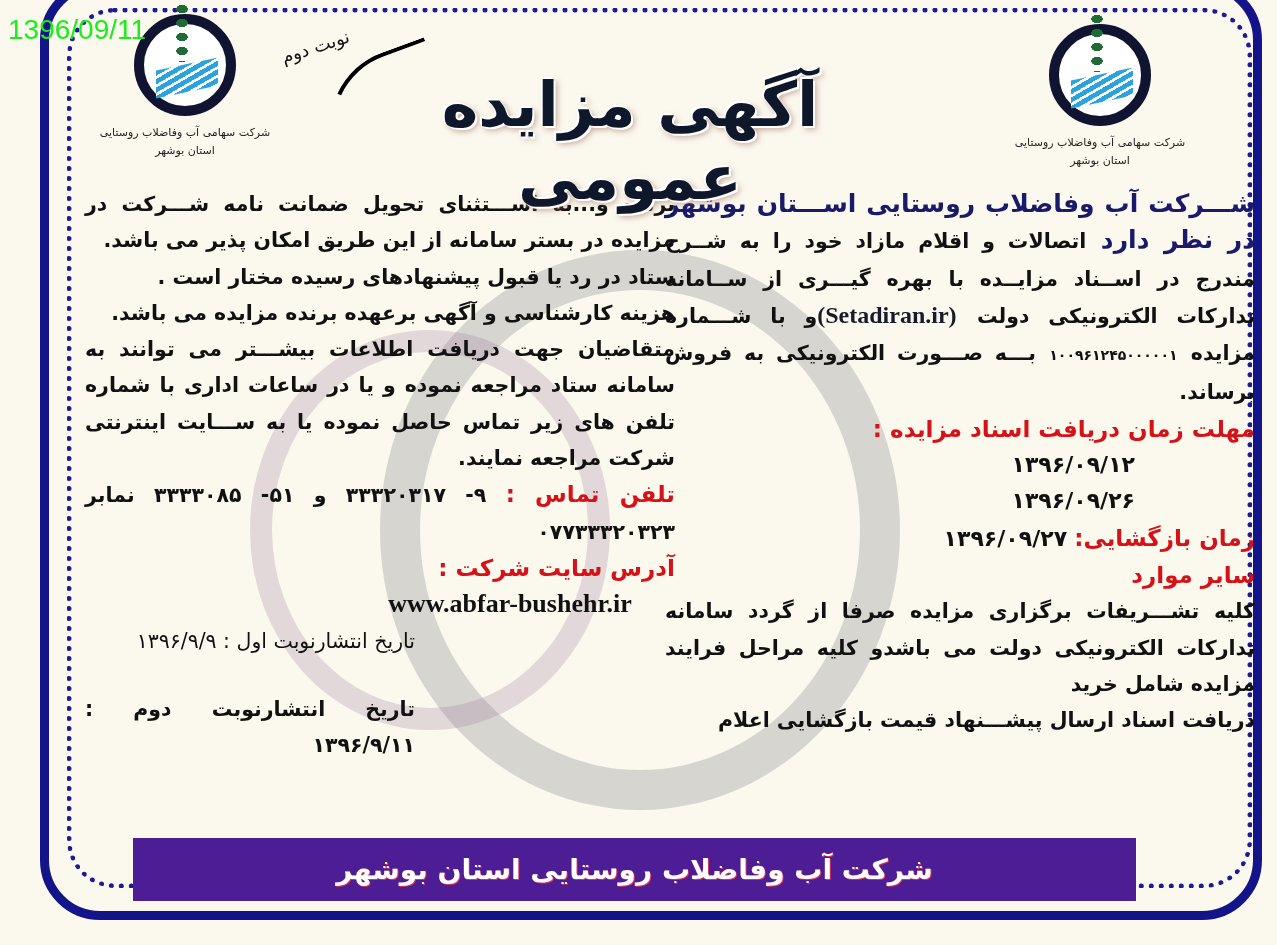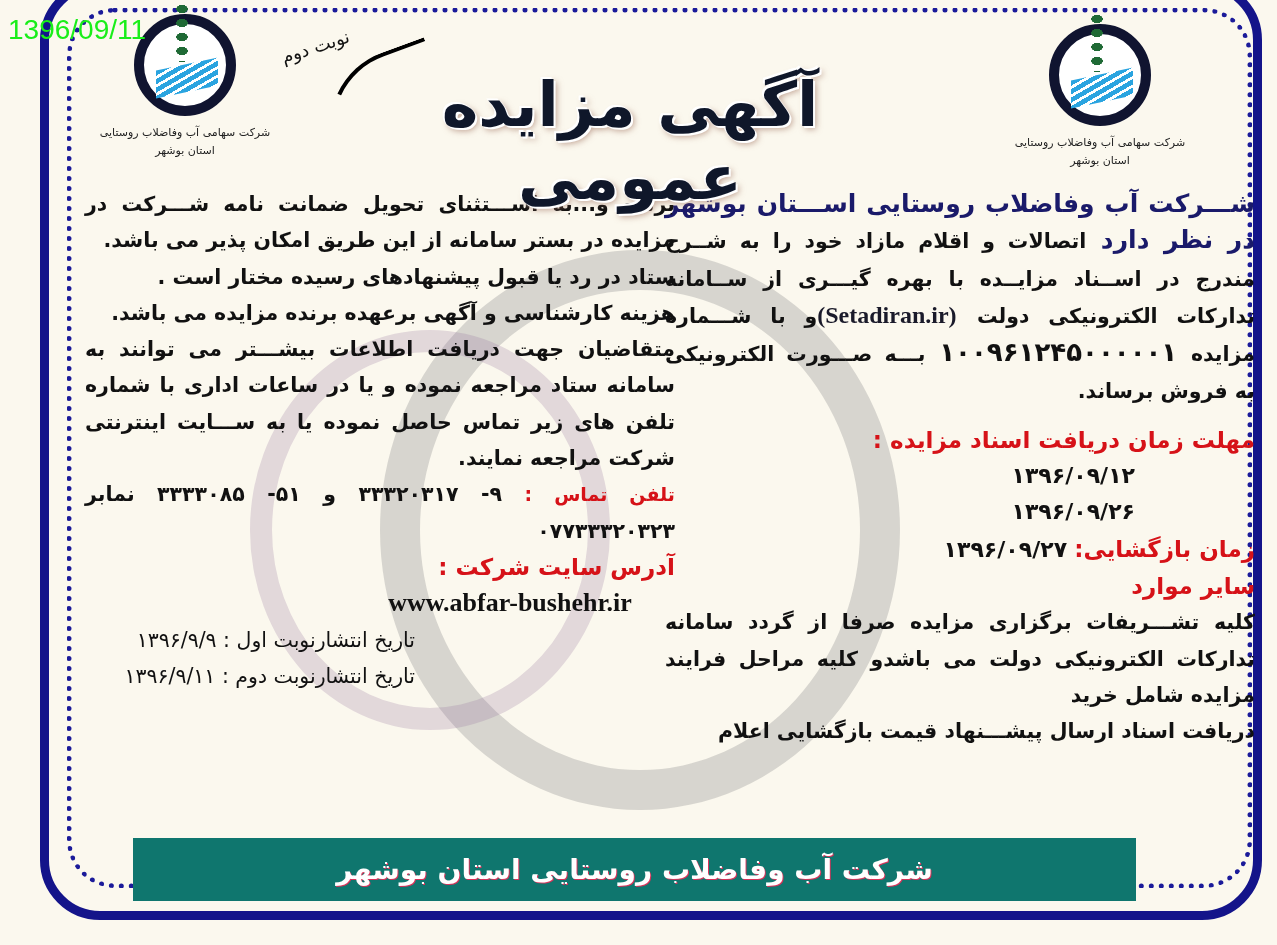--- a/index.html
+++ b/index.html
@@ -75,21 +75,21 @@
     .col p { margin: 0; }
     .heading-lead { font-size: 25px; color: #1a1a2a; }
     .heading-lead .hl-blue { color: #1a1a6a; }
     .red { color: #d61218; }
     .num { letter-spacing: 1px; font-weight: bold; }
     .ltr { direction: ltr; unicode-bidi: embed; font-family: "Liberation Serif", serif; font-size: 24px; }
     .url { direction: ltr; font-family: "Liberation Serif", serif; font-size: 26px; font-weight: bold; text-align: center; padding-left: 260px; }
     .date-line { padding-right: 260px; }
     .footer-band {
       position: absolute; left: 133px; top: 838px; width: 1003px; height: 63px;
-      background: #0f766e; z-index: 3; display: flex; align-items: center; justify-content: center;
+      background: #4c1d95; z-index: 3; display: flex; align-items: center; justify-content: center;
     }
     .footer-text {
       color: #fff; font-size: 28px; font-weight: bold;
       text-shadow: 1px 1px 0 #d8335a;
     }
   </style>
 </head>
 <body>
 
 <div class="outer-frame"></div>
@@ -124,45 +124,45 @@
 <div class="round-label">نوبت دوم</div>
 <div class="round-arc"></div>
 
 <div class="main-title">آگهی مزایده عمومی</div>
 
 <div class="col col-right">
   <p class="heading-lead">
     <span class="hl-blue">شـــرکت آب وفاضلاب روستایی اســـتان بوشهر در نظر دارد</span>
     <span style="font-size:20.5px;color:#111;">اتصالات و اقلام مازاد خود را به شــرح مندرج در اســناد مزایــده با بهره گیـــری از ســامانه تدارکات الکترونیکی دولت</span>
     <span class="ltr">(Setadiran.ir)</span><span style="font-size:20.5px;color:#111;">و با شـــماره مزایده</span>
-    <span class="num" style="font-size:26px;color:#111;">۱۰۰۹۶۱۲۴۵۰۰۰۰۰۱</span>
+    <span class="num" style="font-size:14px;color:#111;">۱۰۰۹۶۱۲۴۵۰۰۰۰۰۱</span>
     <span style="font-size:20.5px;color:#111;">بـــه صـــورت الکترونیکی به فروش برساند.</span>
   </p>
-  <p class="red" style="font-size:23px;margin-top:12px;">مهلت زمان دریافت اسناد مزایده :</p>
+  <p class="red" style="font-size:23px;">مهلت زمان دریافت اسناد مزایده :</p>
   <p class="num" style="padding-right:120px;font-size:22px;">۱۳۹۶/۰۹/۱۲</p>
   <p class="num" style="padding-right:120px;font-size:22px;">۱۳۹۶/۰۹/۲۶</p>
   <p>
     <span class="red" style="font-size:23px;">زمان بازگشایی:</span>
     <span class="num" style="font-size:22px;">۱۳۹۶/۰۹/۲۷</span>
   </p>
   <p class="red" style="font-size:23px;">سایر موارد</p>
   <p>کلیه تشـــریفات برگزاری مزایده صرفا از گردد سامانه تدارکات الکترونیکی دولت می باشدو کلیه مراحل فرایند مزایده شامل خرید</p>
   <p>دریافت اسناد ارسال پیشـــنهاد قیمت بازگشایی اعلام</p>
 </div>
 
 <div class="col col-left">
   <p>برنده و...به اســـتثنای تحویل ضمانت نامه شـــرکت در مزایده در بستر سامانه از این طریق امکان پذیر می باشد.</p>
   <p>ستاد در رد یا قبول پیشنهادهای رسیده مختار است .</p>
   <p>هزینه کارشناسی و آگهی برعهده برنده مزایده می باشد.</p>
   <p>متقاضیان جهت دریافت اطلاعات بیشـــتر می توانند به سامانه ستاد مراجعه نموده و یا در ساعات اداری با شماره تلفن های زیر تماس حاصل نموده یا به ســـایت اینترنتی شرکت مراجعه نمایند.</p>
   <p>
-    <span class="red" style="font-size:19px;">تلفن تماس :</span>
+    <span class="red" style="font-size:23px;">تلفن تماس :</span>
     <span class="num">۹- ۳۳۳۲۰۳۱۷ و ۵۱- ۳۳۳۳۰۸۵ نمابر ۰۷۷۳۳۳۲۰۳۲۳</span>
   </p>
   <p class="red" style="font-size:23px;">آدرس سایت شرکت :</p>
   <p class="url">www.abfar-bushehr.ir</p>
   <p class="date-line" style="font-weight:normal;">تاریخ انتشارنوبت اول : ۱۳۹۶/۹/۹</p>
-  <p class="date-line" style="font-weight:normal;">تاریخ انتشارنوبت دوم : ۱۳۹۶/۹/۱۱</p>
+  <p class="date-line" style="font-weight:bold;margin-top:32px;">تاریخ انتشارنوبت دوم : ۱۳۹۶/۹/۱۱</p>
 </div>
 
 <div class="footer-band">
   <span class="footer-text">شرکت آب وفاضلاب روستایی استان بوشهر</span>
 </div>
 
 </body></html>

